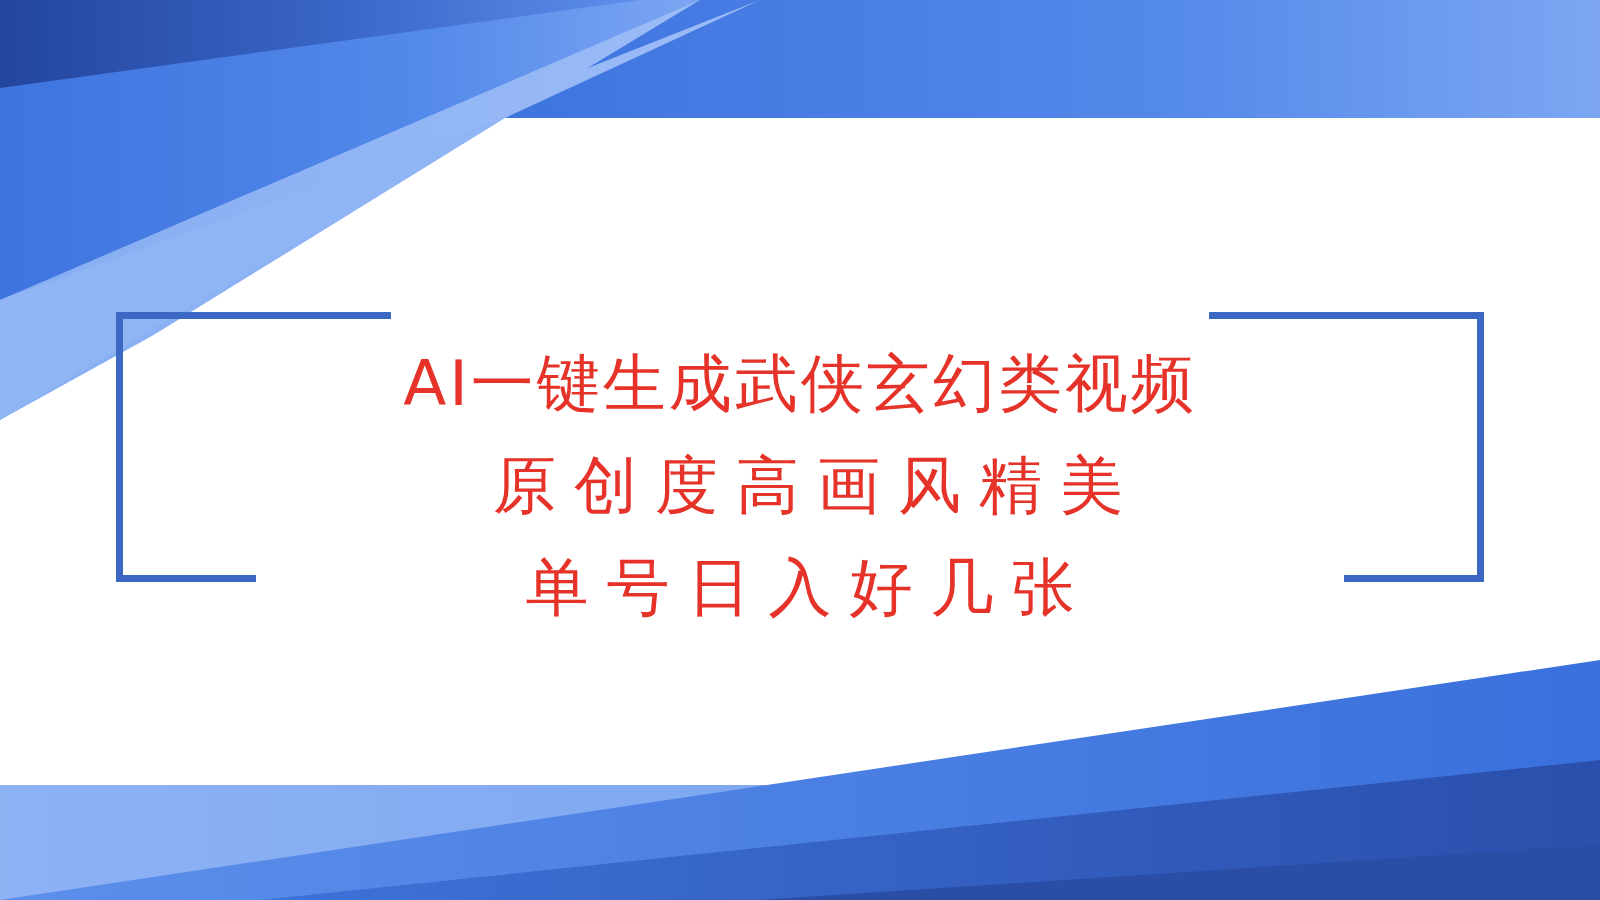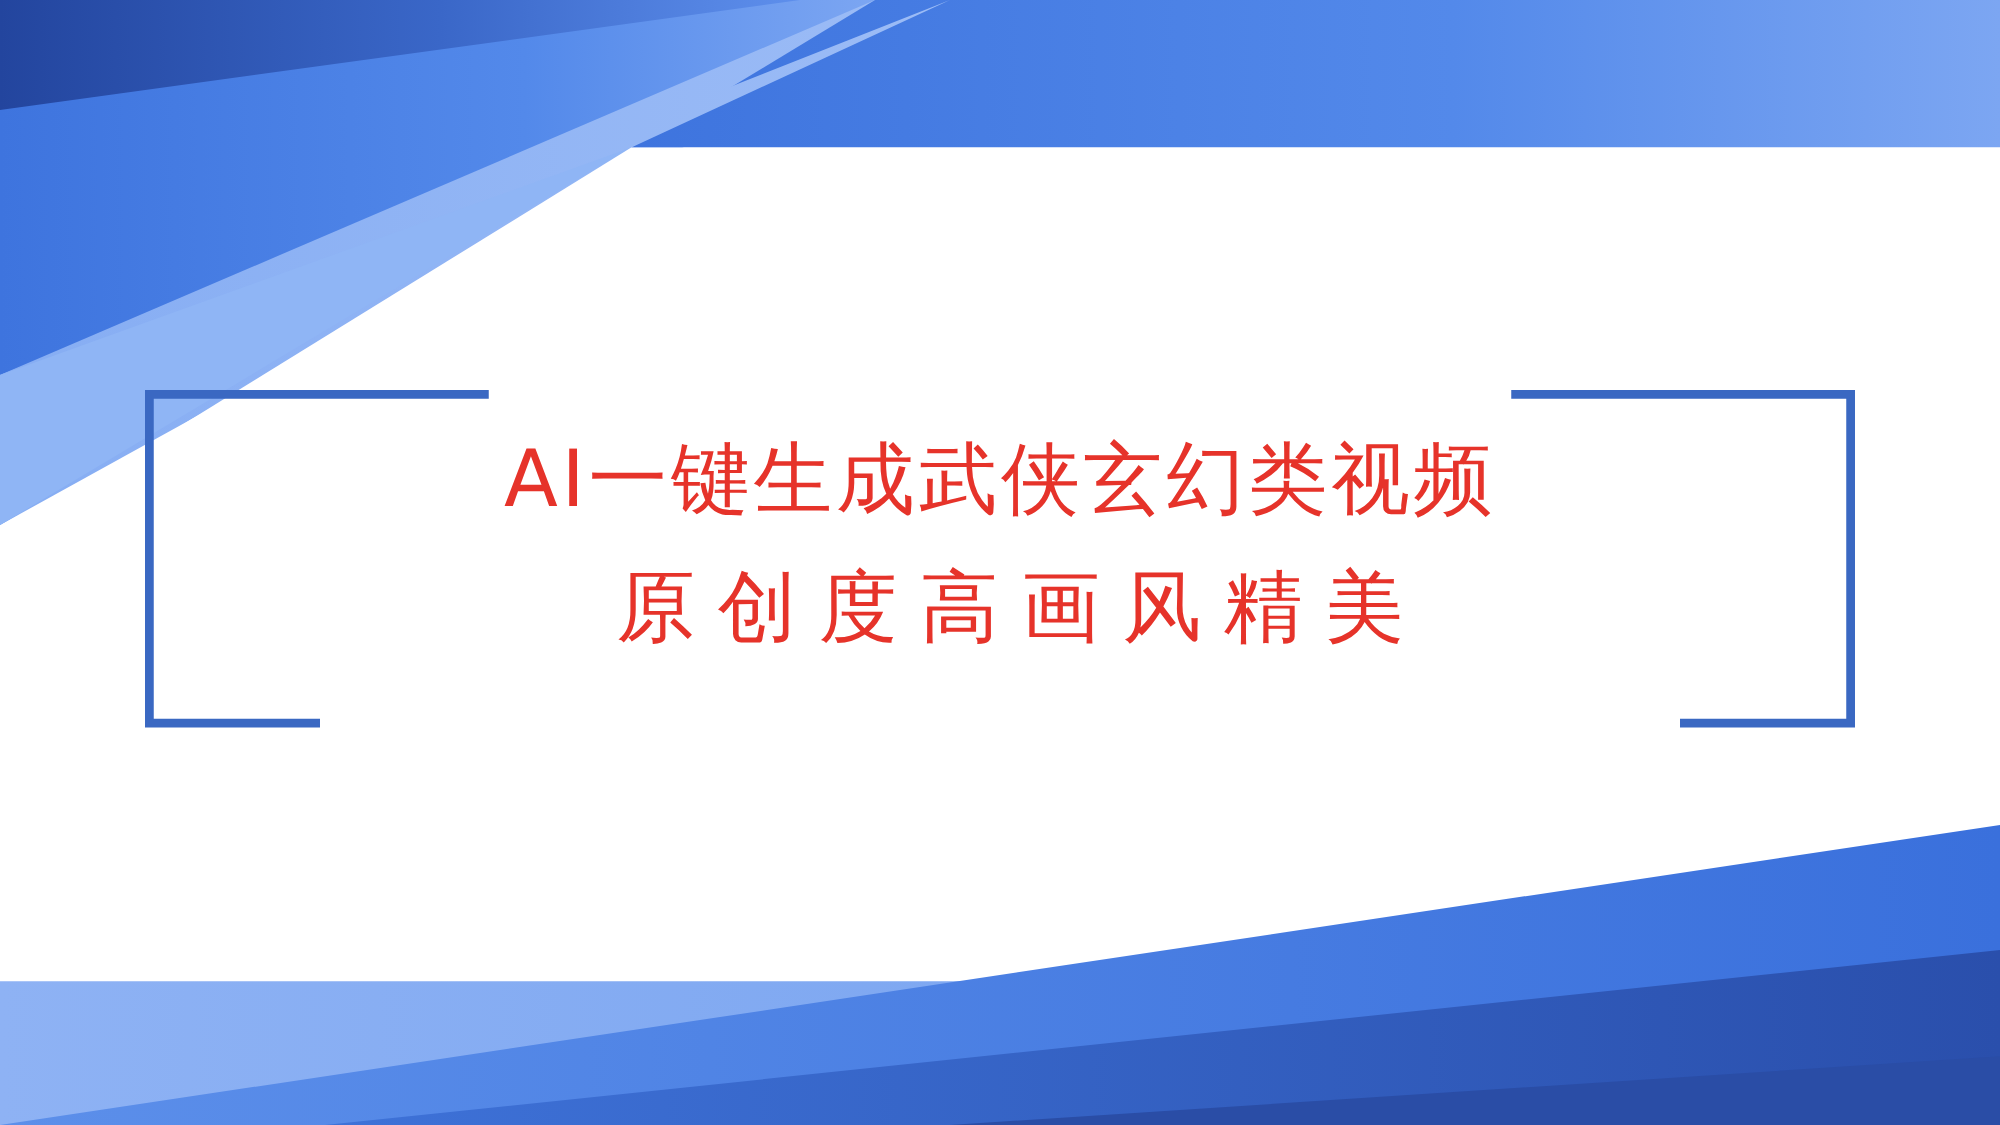--- a/index.html
+++ b/index.html
@@ -169,15 +169,16 @@
 
   <div class="bracket" id="bracket-right">
     <svg viewBox="0 0 340 270" preserveAspectRatio="none">
       <path d="M 65 3.5 L 336.5 3.5 L 336.5 266.5 L 200 266.5" fill="none" stroke="#3A68C2" stroke-width="7" stroke-linecap="butt"></path>
     </svg>
   </div>
 
   <div id="headline">
     <span class="headline-line" id="headline-line-1">AI一键生成武侠玄幻类视频</span>
     <span class="headline-line" id="headline-line-2">原创度高画风精美</span>
+    <span class="headline-line" id="headline-line-3">单号日入好几张</span>
   </div>
 
 </div>
 
 </body></html>

